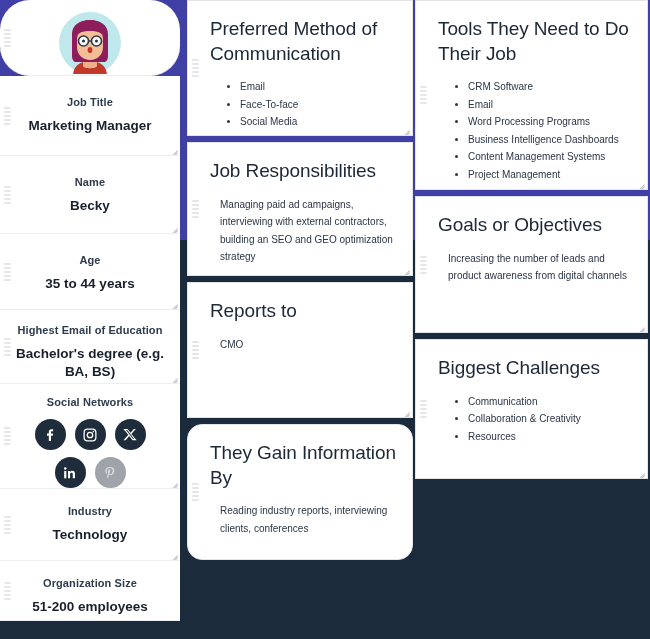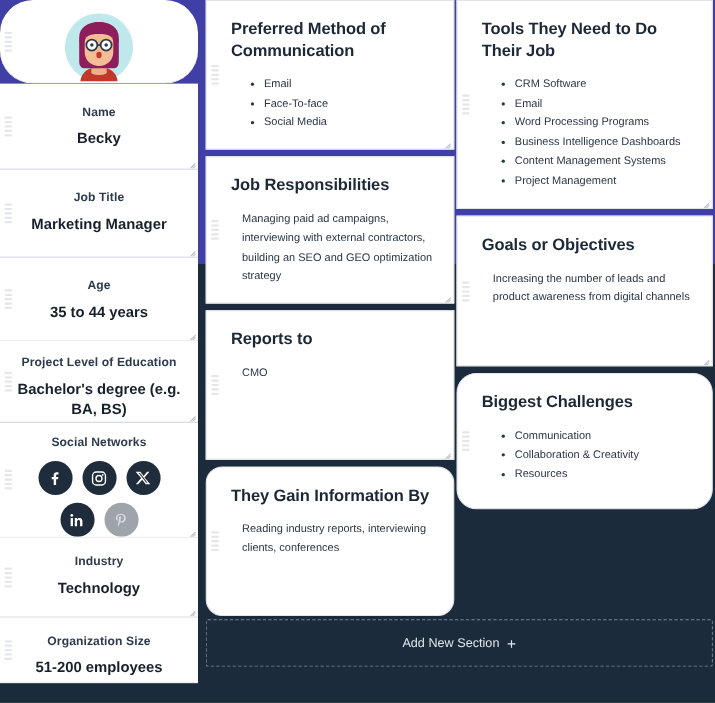--- a/index.html
+++ b/index.html
@@ -123,22 +123,22 @@
     display: flex; align-items: center; justify-content: center;
     cursor: pointer;
     flex: none;
   }
   .sbtn.inactive { background: #9ea4a9; }
   .sbtn svg { display: block; }
 
   
   .sec-inner { padding: 16px 16px 14px 22px; }
   .sec-title {
-    font-size: 15px;
-    font-weight: 700;
+    font-size: 19px;
+    font-weight: 400;
     color: #1d2836;
     line-height: 1.3;
     letter-spacing: -.1px;
   }
   .sec-body {
     margin-top: 12px;
     font-size: 10px;
     color: #2a3545;
     line-height: 1.75;
   }
@@ -197,50 +197,50 @@
             <circle cx="24.5" cy="29" r="1.6" fill="#2d3b4d"></circle>
             <circle cx="37.5" cy="29" r="1.6" fill="#2d3b4d"></circle>
             <ellipse cx="31" cy="38" rx="2.4" ry="3" fill="#c0392b"></ellipse>
           </svg>
         </div>
         <a class="change-avatar">Change Avatar</a>
       </div>
       <div class="resize-grip"></div>
     </div>
 
+    <div class="card flat" style="height:80px;">
+      <div class="drag-handle">
+          <i></i>
+          <i></i>
+          <i></i>
+          <i></i>
+          <i></i>
+        </div>
+      <div class="lc-inner" style="padding-top:20px;">
+        <div class="field-label">Job Title</div>
+        <div class="field-value">Marketing Manager</div>
+      </div>
+      <div class="resize-grip"></div>
+    </div>
+
     <div class="card flat" style="height:78px;">
       <div class="drag-handle">
           <i></i>
           <i></i>
           <i></i>
           <i></i>
           <i></i>
         </div>
       <div class="lc-inner" style="padding-top:20px;">
         <div class="field-label">Name</div>
         <div class="field-value">Becky</div>
       </div>
       <div class="resize-grip"></div>
     </div>
 
-    <div class="card flat" style="height:80px;">
-      <div class="drag-handle">
-          <i></i>
-          <i></i>
-          <i></i>
-          <i></i>
-          <i></i>
-        </div>
-      <div class="lc-inner" style="padding-top:20px;">
-        <div class="field-label">Job Title</div>
-        <div class="field-value">Marketing Manager</div>
-      </div>
-      <div class="resize-grip"></div>
-    </div>
-
     <div class="card flat" style="height:76px;">
       <div class="drag-handle">
           <i></i>
           <i></i>
           <i></i>
           <i></i>
           <i></i>
         </div>
       <div class="lc-inner" style="padding-top:20px;">
         <div class="field-label">Age</div>
@@ -251,21 +251,21 @@
 
     <div class="card flat" style="height:74px;">
       <div class="drag-handle">
           <i></i>
           <i></i>
           <i></i>
           <i></i>
           <i></i>
         </div>
       <div class="lc-inner" style="padding-top:14px;">
-        <div class="field-label">Project Level of Education</div>
+        <div class="field-label">Highest Email of Education</div>
         <div class="field-value">Bachelor's degree (e.g. BA, BS)</div>
       </div>
       <div class="resize-grip"></div>
     </div>
 
     <div class="card flat" style="height:105px;">
       <div class="drag-handle">
           <i></i>
           <i></i>
           <i></i>
@@ -446,21 +446,21 @@
           <i></i>
           <i></i>
         </div>
       <div class="sec-inner">
         <div class="sec-title">Goals or Objectives</div>
         <div class="sec-body para">Increasing the number of leads and product awareness from digital channels</div>
       </div>
       <div class="resize-grip"></div>
     </div>
 
-    <div class="card" style="height:124px;border-radius:18px;">
+    <div class="card" style="height:140px;">
       <div class="drag-handle">
           <i></i>
           <i></i>
           <i></i>
           <i></i>
           <i></i>
         </div>
       <div class="sec-inner">
         <div class="sec-title">Biggest Challenges</div>
         <div class="sec-body">
@@ -468,18 +468,14 @@
             <li>Communication</li>
             <li>Collaboration &amp; Creativity</li>
             <li>Resources</li>
           </ul>
         </div>
       </div>
       <div class="resize-grip"></div>
     </div>
   </div>
 
-  <div id="add-section">
-    <span class="lbl">Add New Section</span>
-    <span class="plus">+</span>
-  </div>
 
 </div>
 
 </body></html>

